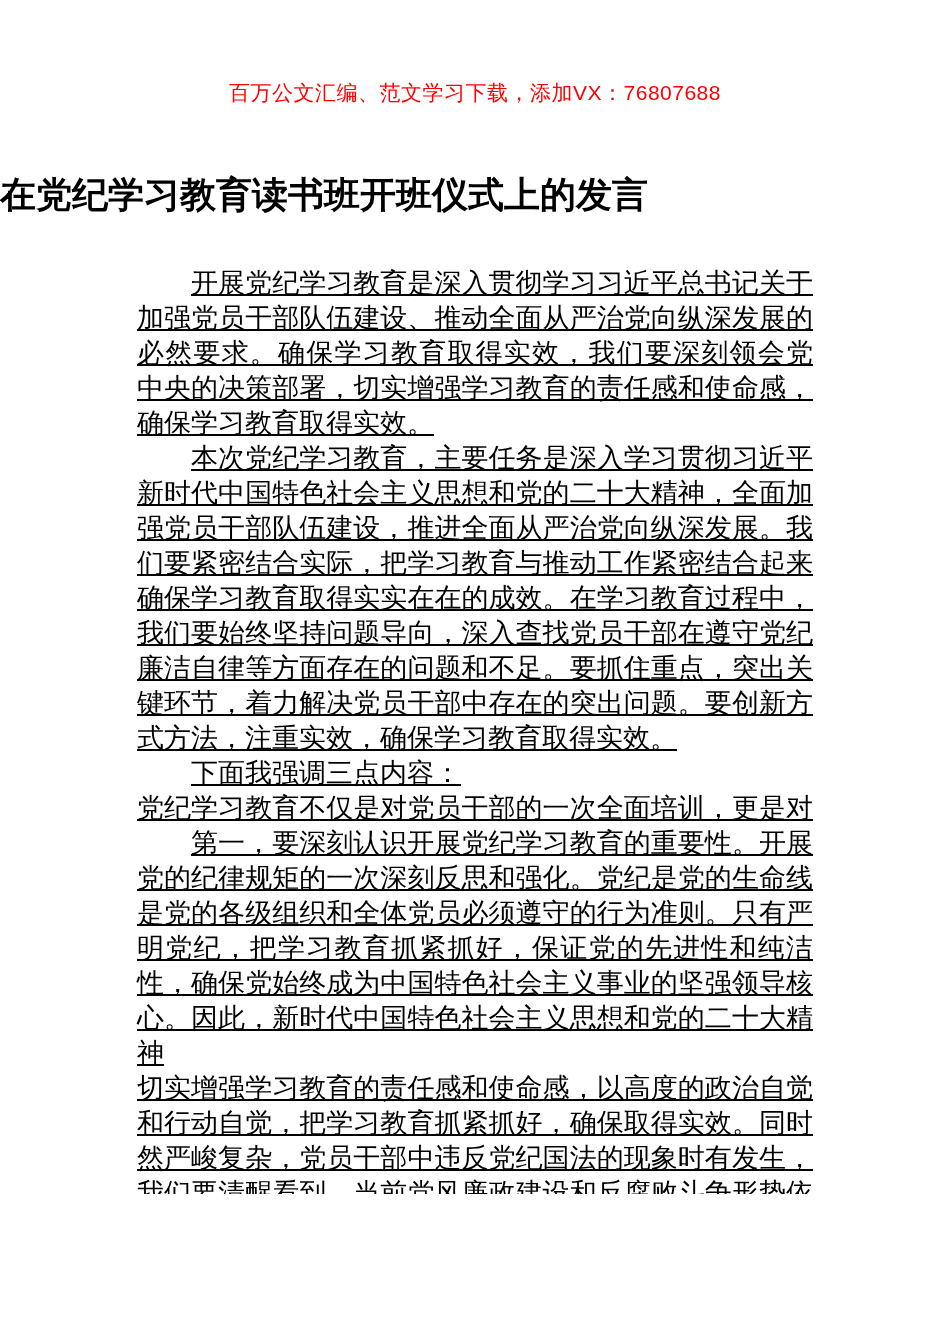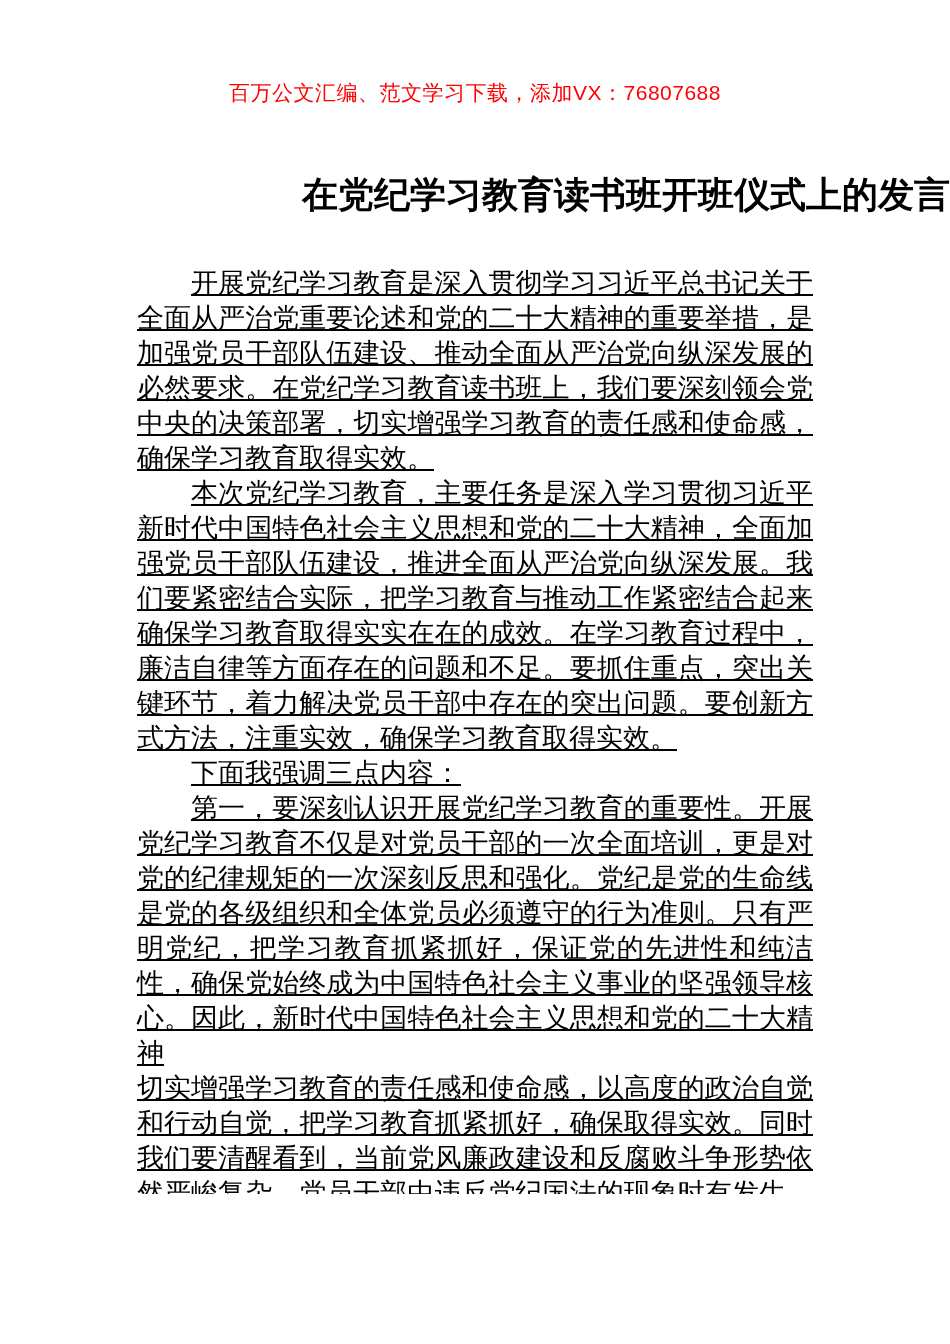--- a/index.html
+++ b/index.html
@@ -18,21 +18,21 @@
   }
   .header-note {
     padding-top: 80px;
     text-align: center;
     font-size: 21px;
     line-height: 26px;
     letter-spacing: 0.5px;
   }
   .doc-title {
     margin: 64px 0 0 0;
-    text-align: right;
+    text-align: left;
     font-size: 36px;
     line-height: 50px;
     font-weight: bold;
     color: #000000;
   }
   .doc-body {
     margin: 46px 137px 0 137px;
     font-size: 27px;
     line-height: 35px;
     color: #000000;
@@ -58,46 +58,46 @@
 <body>
 
 <div class="page">
   <div class="header-note" style="color: rgb(254, 0, 0);">百万公文汇编、范文学习下载，添加VX：76807688</div>
 
   <h1 class="doc-title">在党纪学习教育读书班开班仪式上的发言</h1>
 
   <div class="doc-body" id="doc-body" style="color: rgb(0, 0, 0);">
       <div class="para">
         <div class="line indent">开展党纪学习教育是深入贯彻学习习近平总书记关于</div>
-        <div class="line">全面从严治党重要论述和党的二十大精神的重要举措，是</div>
         <div class="line">加强党员干部队伍建设、推动全面从严治党向纵深发展的</div>
-        <div class="line">必然要求。在党纪学习教育读书班上，我们要深刻领会党</div>
+        <div class="line">必然要求。确保学习教育取得实效，我们要深刻领会党</div>
         <div class="line">中央的决策部署，切实增强学习教育的责任感和使命感，</div>
         <div class="line last">确保学习教育取得实效。</div>
       </div>
       <div class="para">
         <div class="line indent">本次党纪学习教育，主要任务是深入学习贯彻习近平</div>
         <div class="line">新时代中国特色社会主义思想和党的二十大精神，全面加</div>
         <div class="line">强党员干部队伍建设，推进全面从严治党向纵深发展。我</div>
         <div class="line">们要紧密结合实际，把学习教育与推动工作紧密结合起来</div>
         <div class="line">确保学习教育取得实实在在的成效。在学习教育过程中，</div>
+        <div class="line">我们要始终坚持问题导向，深入查找党员干部在遵守党纪</div>
         <div class="line">廉洁自律等方面存在的问题和不足。要抓住重点，突出关</div>
         <div class="line">键环节，着力解决党员干部中存在的突出问题。要创新方</div>
         <div class="line last">式方法，注重实效，确保学习教育取得实效。</div>
       </div>
       <div class="para">
         <div class="line indent last">下面我强调三点内容：</div>
       </div>
       <div class="para">
+        <div class="line">党纪学习教育不仅是对党员干部的一次全面培训，更是对</div>
         <div class="line indent">第一，要深刻认识开展党纪学习教育的重要性。开展</div>
-        <div class="line">党纪学习教育不仅是对党员干部的一次全面培训，更是对</div>
         <div class="line">党的纪律规矩的一次深刻反思和强化。党纪是党的生命线</div>
         <div class="line">是党的各级组织和全体党员必须遵守的行为准则。只有严</div>
         <div class="line">明党纪，把学习教育抓紧抓好，保证党的先进性和纯洁</div>
         <div class="line">性，确保党始终成为中国特色社会主义事业的坚强领导核</div>
         <div class="line">心。因此，新时代中国特色社会主义思想和党的二十大精神</div>
         <div class="line">切实增强学习教育的责任感和使命感，以高度的政治自觉</div>
         <div class="line">和行动自觉，把学习教育抓紧抓好，确保取得实效。同时</div>
+        <div class="line">然严峻复杂，党员干部中违反党纪国法的现象时有发生，</div>
         <div class="line">我们要清醒看到，当前党风廉政建设和反腐败斗争形势依</div>
-        <div class="line">然严峻复杂，党员干部中违反党纪国法的现象时有发生，</div>
       </div>
     </div>
 </div>
 
 </body></html>

